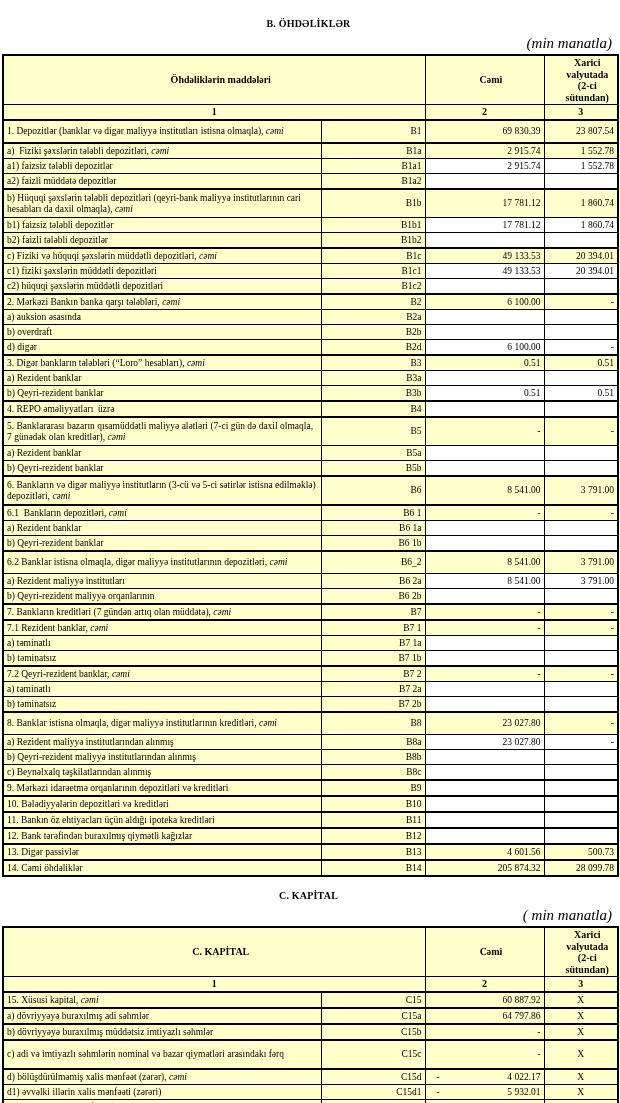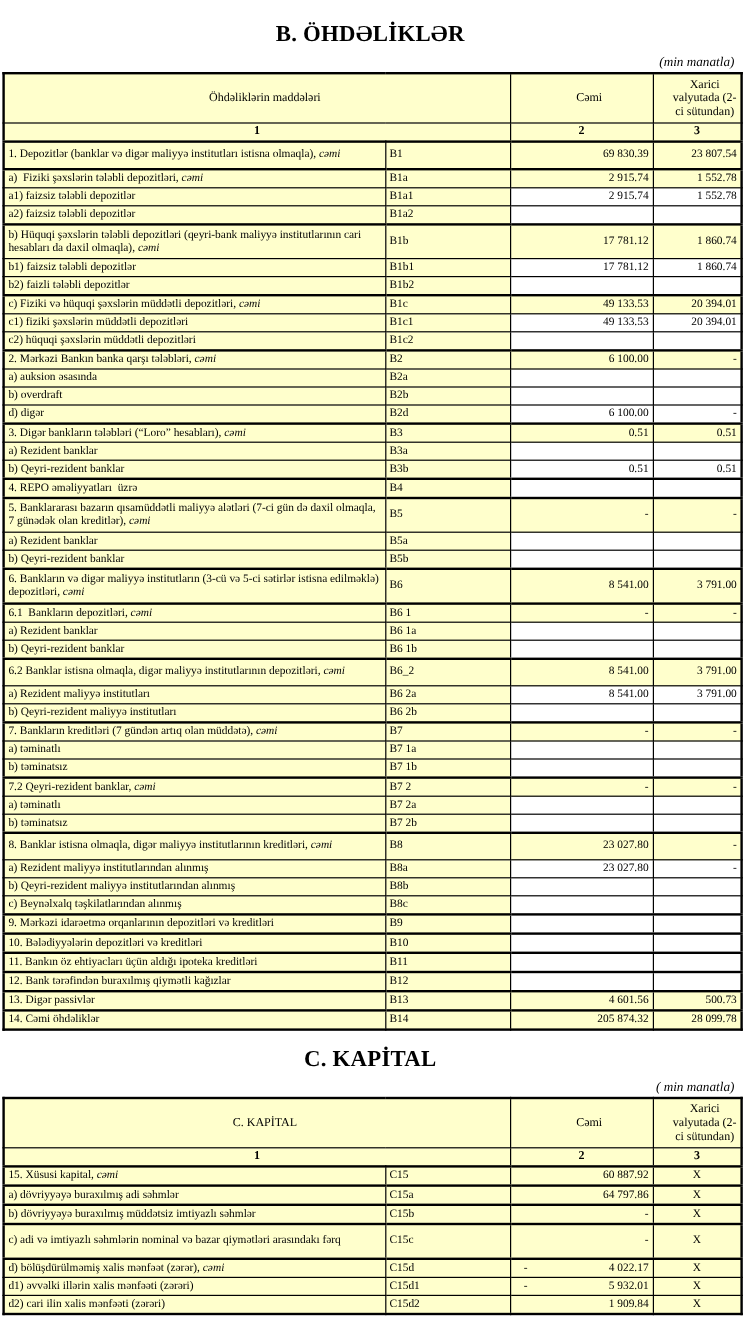--- a/index.html
+++ b/index.html
@@ -3,50 +3,50 @@
 <meta charset="utf-8">
 <style>
   html,body{margin:0;padding:0;}
   body{
     width:620px;height:1103px;background:#ffffff;overflow:hidden;
     font-family:"Liberation Serif","DejaVu Serif",serif;color:#000;
     -webkit-font-smoothing:antialiased;
   }
   .sheet{width:617px;padding-top:18px;}
   .sec-title{
-    text-align:center;font-weight:bold;font-size:19px;letter-spacing:.2px;
+    text-align:center;font-weight:bold;font-size:10px;letter-spacing:.2px;
     margin:0 0 6px 0;
   }
   .units-note{
-    text-align:right;font-style:italic;font-size:11px;
+    text-align:right;font-style:italic;font-size:15px;
     padding-right:5px;margin:0 0 2px 0;padding-left:32px;
   }
   table.fin{
     border-collapse:collapse;table-layout:fixed;
     width:615px;margin-left:2px;
     border:2px solid #000;
     font-size:9.5px;
   }
   table.fin td{
     border:1px solid #000;vertical-align:middle;
     padding:1px 3px;line-height:1.12;
     background:#FFFFCC;
   }
   
   tr.hdr td{
-    text-align:center;font-weight:normal;font-size:10px;
+    text-align:center;font-weight:bold;font-size:10px;
     height:38px;line-height:1.15;padding-left:16px;
   }
   tr.numrow td{
     text-align:center;font-weight:bold;font-size:10px;height:12px;
     border-bottom-width:2px;
   }
   
   td.lbl{white-space:pre-wrap;}
-  td.code{text-align:left;}
+  td.code{text-align:right;}
   td.val{text-align:right;white-space:nowrap;}
   td.val.white{background:#ffffff;}
   td.val.xc{text-align:center;}
   td.val .negmark{float:left;padding-left:8px;}
   tr.sz-s td{height:12px;}
   tr.sz-m td{height:25px;}
   tr.sz-l td{height:19px;}
   tr.mt td{border-top-width:2px;}
   tr.boldrow td{font-weight:normal;}
   .ind0{padding-left:3px;}
@@ -92,21 +92,21 @@
           <td class="val"><span>2 915.74</span></td>
           <td class="val"><span>1 552.78</span></td>
         </tr>
         <tr class="sz-s">
           <td class="lbl ind2"><span>a1) faizsiz tələbli depozitlər</span></td>
           <td class="code">B1a1</td>
           <td class="val white"><span>2 915.74</span></td>
           <td class="val white"><span>1 552.78</span></td>
         </tr>
         <tr class="sz-s">
-          <td class="lbl ind2"><span>a2) faizsiz tələbli depozitlər</span></td>
+          <td class="lbl ind2"><span>a2) faizli müddətə depozitlər</span></td>
           <td class="code">B1a2</td>
           <td class="val white"><span></span></td>
           <td class="val white"><span></span></td>
         </tr>
         <tr class="sz-m mt">
           <td class="lbl ind1"><span>b) Hüquqi şəxslərin tələbli depozitləri (qeyri-bank maliyyə institutlarının cari hesabları da daxil olmaqla), </span><i>cəmi</i></td>
           <td class="code">B1b</td>
           <td class="val"><span>17 781.12</span></td>
           <td class="val"><span>1 860.74</span></td>
         </tr>
@@ -236,28 +236,34 @@
           <td class="val"><span>8 541.00</span></td>
           <td class="val"><span>3 791.00</span></td>
         </tr>
         <tr class="sz-s">
           <td class="lbl ind1"><span>a) Rezident maliyyə institutları</span></td>
           <td class="code">B6  2a</td>
           <td class="val white"><span>8 541.00</span></td>
           <td class="val white"><span>3 791.00</span></td>
         </tr>
         <tr class="sz-s">
-          <td class="lbl ind1"><span>b) Qeyri-rezident maliyyə institutları</span></td>
+          <td class="lbl ind1"><span>b) Qeyri-rezident maliyyə orqanlarının</span></td>
           <td class="code">B6  2b</td>
           <td class="val white"><span></span></td>
           <td class="val white"><span></span></td>
         </tr>
         <tr class="sz-s mt">
           <td class="lbl ind0"><span>7. Bankların kreditləri (7 gündən artıq olan müddətə), </span><i>cəmi</i></td>
           <td class="code">B7</td>
+          <td class="val"><span>-</span></td>
+          <td class="val"><span>-</span></td>
+        </tr>
+        <tr class="sz-s mt">
+          <td class="lbl ind0"><span>7.1 Rezident banklar, </span><i>cəmi</i></td>
+          <td class="code">B7  1</td>
           <td class="val"><span>-</span></td>
           <td class="val"><span>-</span></td>
         </tr>
         <tr class="sz-s">
           <td class="lbl ind1"><span>a) təminatlı</span></td>
           <td class="code">B7  1a</td>
           <td class="val white"><span></span></td>
           <td class="val white"><span></span></td>
         </tr>
         <tr class="sz-s">

